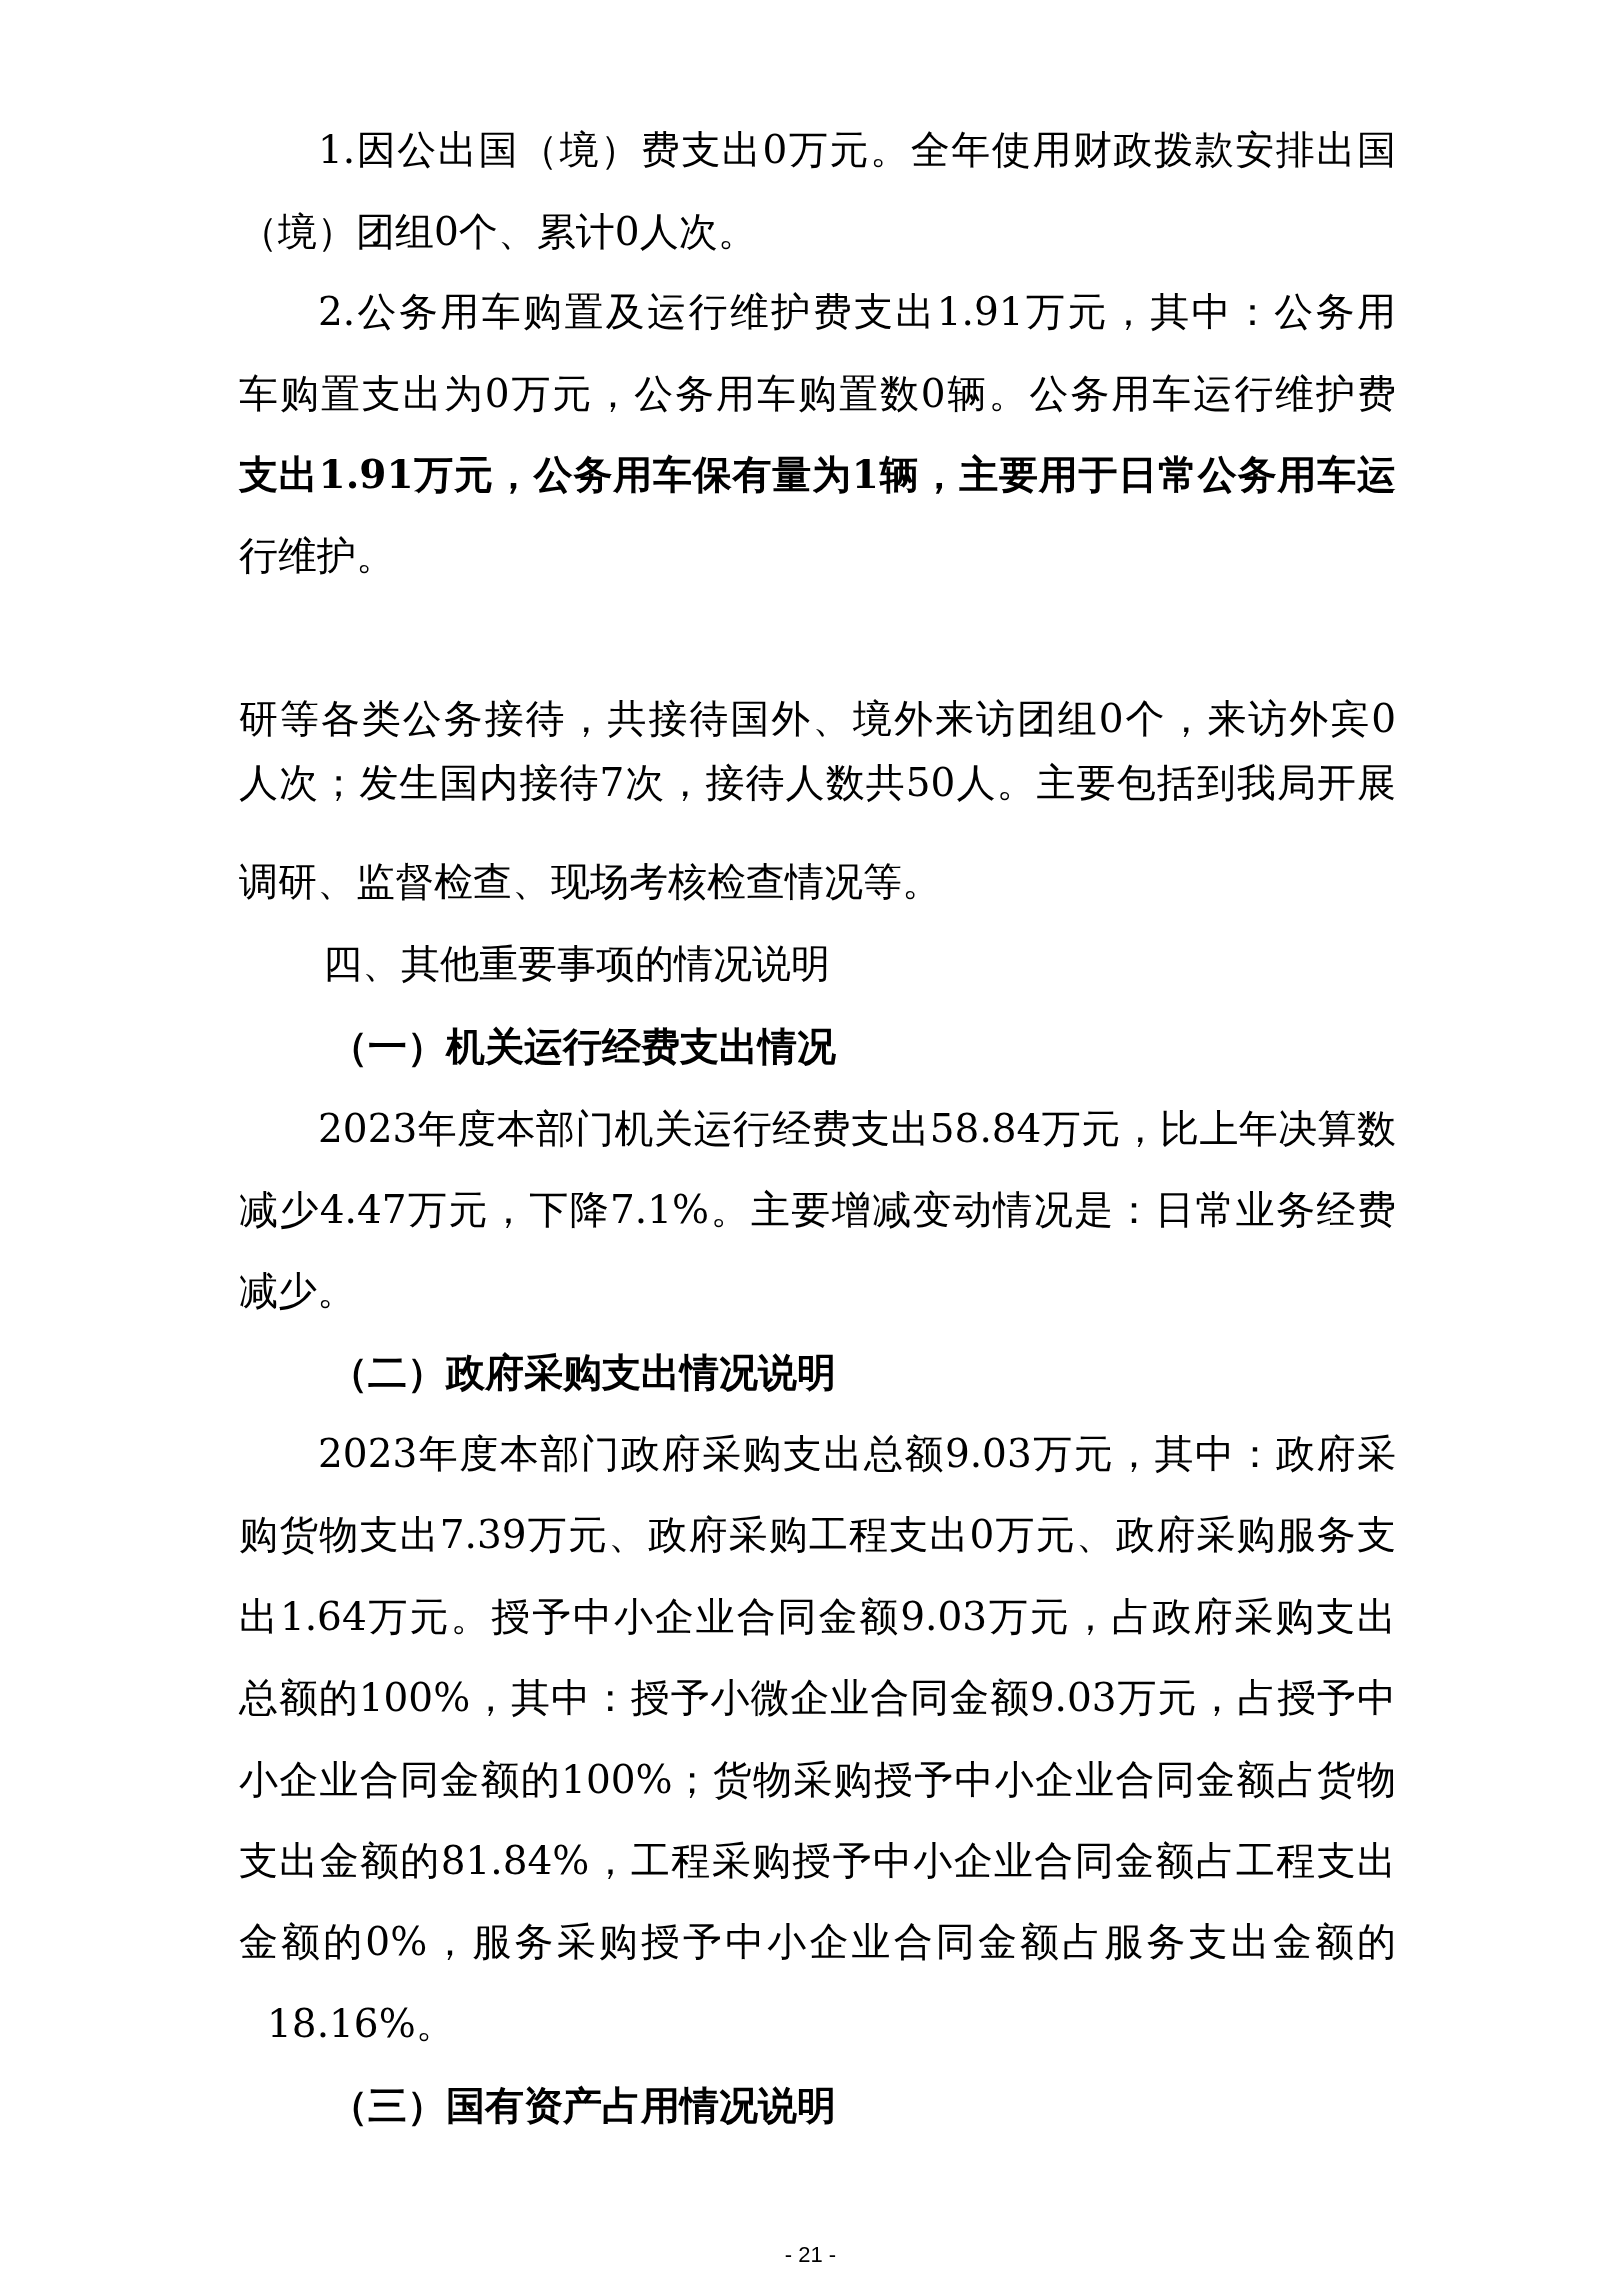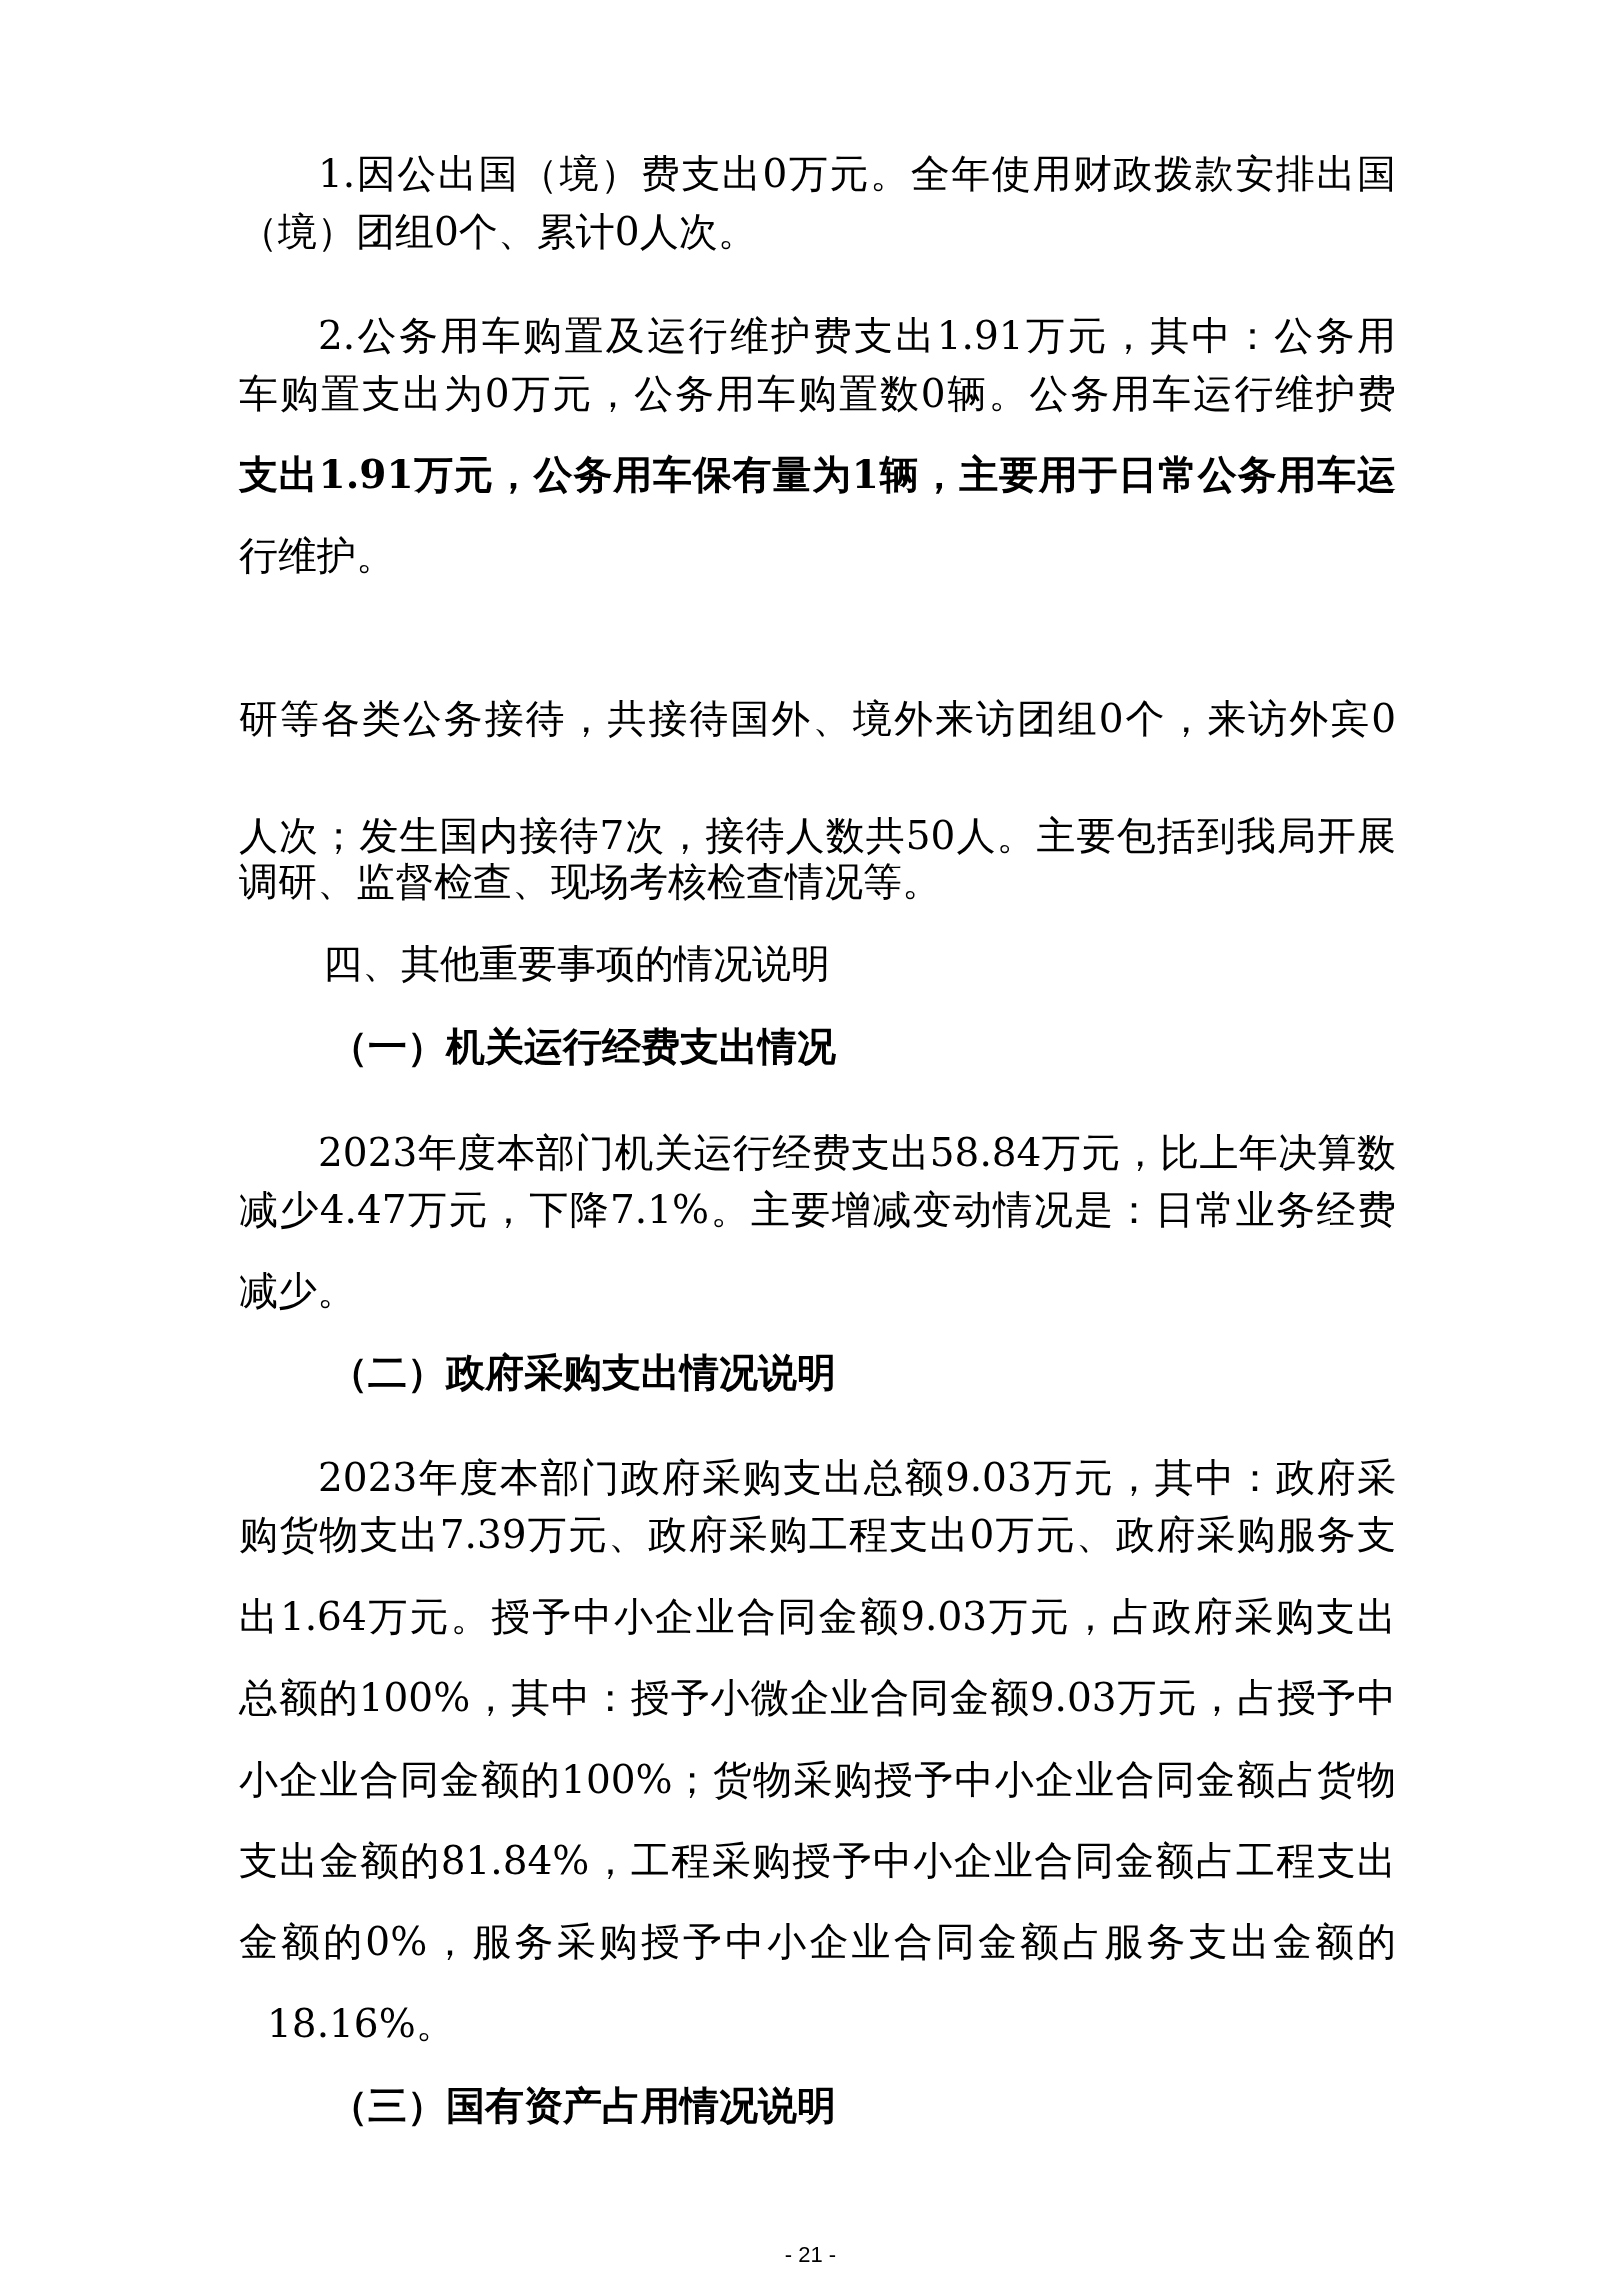--- a/index.html
+++ b/index.html
@@ -9,21 +9,21 @@
       position: absolute;
       left: 239px;
       width: 1157px;
       font-family: "DejaVu Serif", "Liberation Serif", serif;
       font-size: 39px;
       line-height: 55px;
       white-space: nowrap;
       text-align: justify;
       text-align-last: justify;
     }
-    .line.indent { left: 318px; width: 1078px; margin-top: 24px; }
+    .line.indent { left: 318px; width: 1078px; }
     .line.last { text-align-last: left; }
     .heading {
       position: absolute;
       left: 323px;
       font-family: "DejaVu Sans", "Liberation Sans", sans-serif;
       font-size: 39px;
       line-height: 55px;
       white-space: nowrap;
     }
     .heading.bold { font-weight: bold; left: 329px; }
@@ -43,21 +43,21 @@
 
   <div class="line indent" style="top:122px;">1.因公出国（境）费支出0万元。全年使用财政拨款安排出国</div>
   <div class="line last" style="top:204px;">（境）团组0个、累计0人次。</div>
 
   <div class="line indent" style="top:284px;">2.公务用车购置及运行维护费支出1.91万元，其中：公务用</div>
   <div class="line" style="top:366px;">车购置支出为0万元，公务用车购置数0辆。公务用车运行维护费</div>
   <div class="line" style="top:447px;font-weight:bold;">支出1.91万元，公务用车保有量为1辆，主要用于日常公务用车运</div>
   <div class="line last" style="top:528px;">行维护。</div>
 
   <div class="line" style="top:691px;">研等各类公务接待，共接待国外、境外来访团组0个，来访外宾0</div>
-  <div class="line" style="top:808px;">人次；发生国内接待7次，接待人数共50人。主要包括到我局开展</div>
+  <div class="line" style="top:755px;">人次；发生国内接待7次，接待人数共50人。主要包括到我局开展</div>
   <div class="line last" style="top:854px;">调研、监督检查、现场考核检查情况等。</div>
 
   <div class="heading bold" style="top:1019px;">（一）机关运行经费支出情况</div>
 
   <div class="heading" style="top:936px;">四、其他重要事项的情况说明</div>
   <div class="line indent" style="top:1101px;">2023年度本部门机关运行经费支出58.84万元，比上年决算数</div>
   <div class="line" style="top:1182px;">减少4.47万元，下降7.1%。主要增减变动情况是：日常业务经费</div>
   <div class="line last" style="top:1263px;">减少。</div>
 
   <div class="heading bold" style="top:1345px;">（二）政府采购支出情况说明</div>

